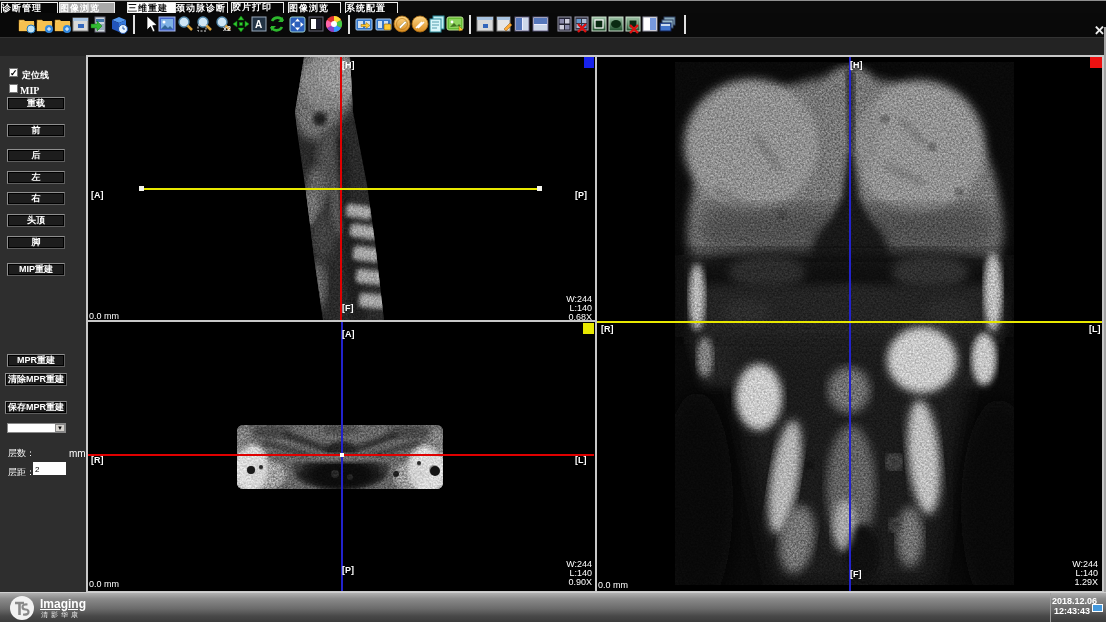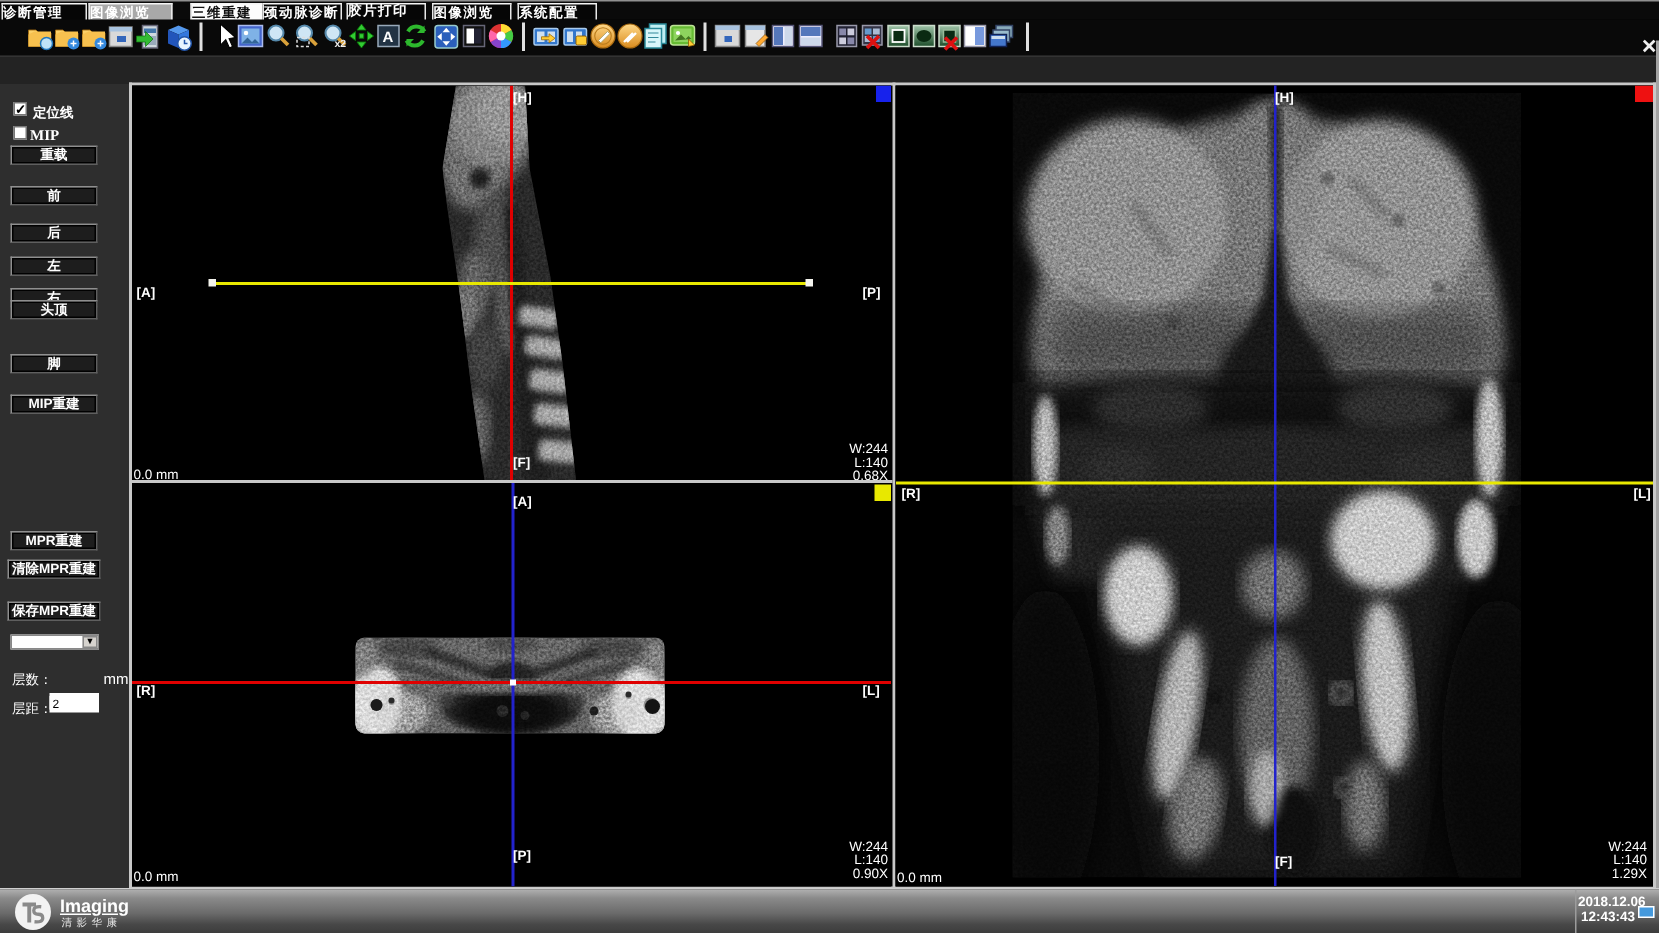--- a/index.html
+++ b/index.html
@@ -313,21 +313,21 @@
   <div id="sidebar">
     <div class="cb" style="top:12px; color:#000; font-size:9px; font-weight:bold; line-height:9px; text-align:center;">✓</div>
     <div class="cblab" style="top:13px;">定位线</div>
     <div class="cb" style="top:28px; background:#fff;"></div>
     <div class="cblab" style="top:29px; left:20px; font-family:'Liberation Serif',serif; font-size:10px;">MIP</div>
     <div class="sbtn" style="top:41px;">重载</div>
     <div class="sbtn" style="top:68px;">前</div>
     <div class="sbtn" style="top:93px;">后</div>
     <div class="sbtn" style="top:115px;">左</div>
     <div class="sbtn" style="top:136px;">右</div>
-    <div class="sbtn" style="top:144px;">头顶</div>
+    <div class="sbtn" style="top:158px;">头顶</div>
     <div class="sbtn" style="top:180px;">脚</div>
     <div class="sbtn" style="top:207px;">MIP重建</div>
     <div class="sbtn" style="top:298px;">MPR重建</div>
     <div class="sbtn" style="top:317px; left:5px; width:62px;">清除MPR重建</div>
     <div class="sbtn" style="top:345px; left:5px; width:62px;">保存MPR重建</div>
     <div style="position:absolute; left:7px; top:367px; width:59px; height:10px; background:#fff; border:1px solid #888;">
       <div style="position:absolute; right:0; top:0; width:10px; height:8px; background:#d6d3ce; border:1px solid #888; font-size:6px; line-height:7px; text-align:center; color:#000;">▼</div>
     </div>
     <div style="position:absolute; left:8px; top:391px; font-size:9px;">层数：</div>
     <div style="position:absolute; left:33px; top:406px; width:33px; height:11px; background:#fff; color:#000; font-size:8px; padding-left:20px; line-height:11px;">16</div>

